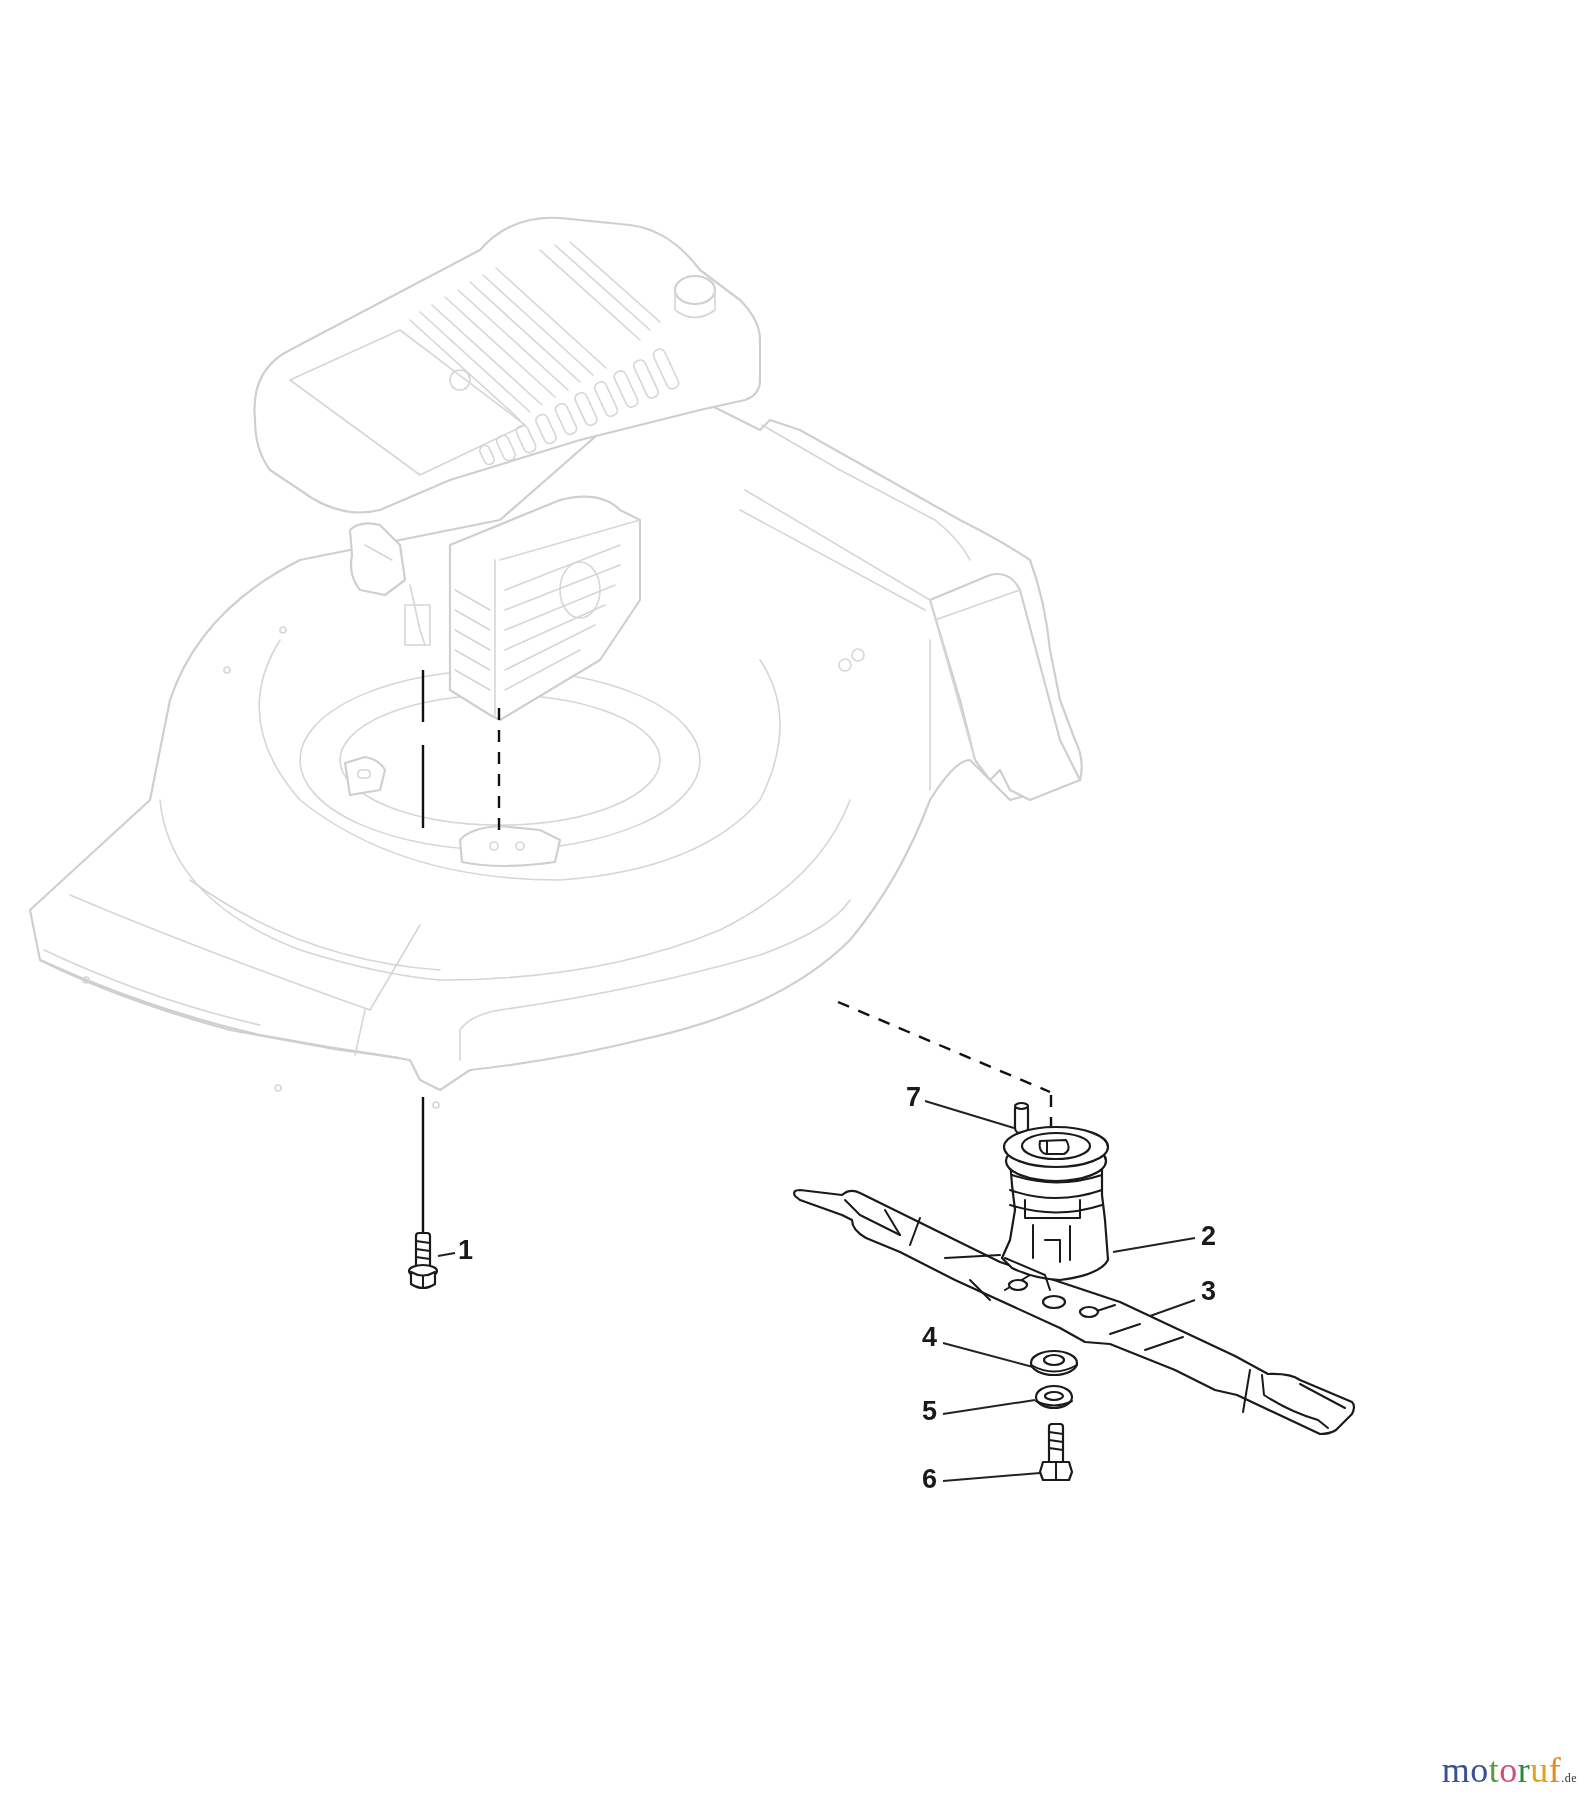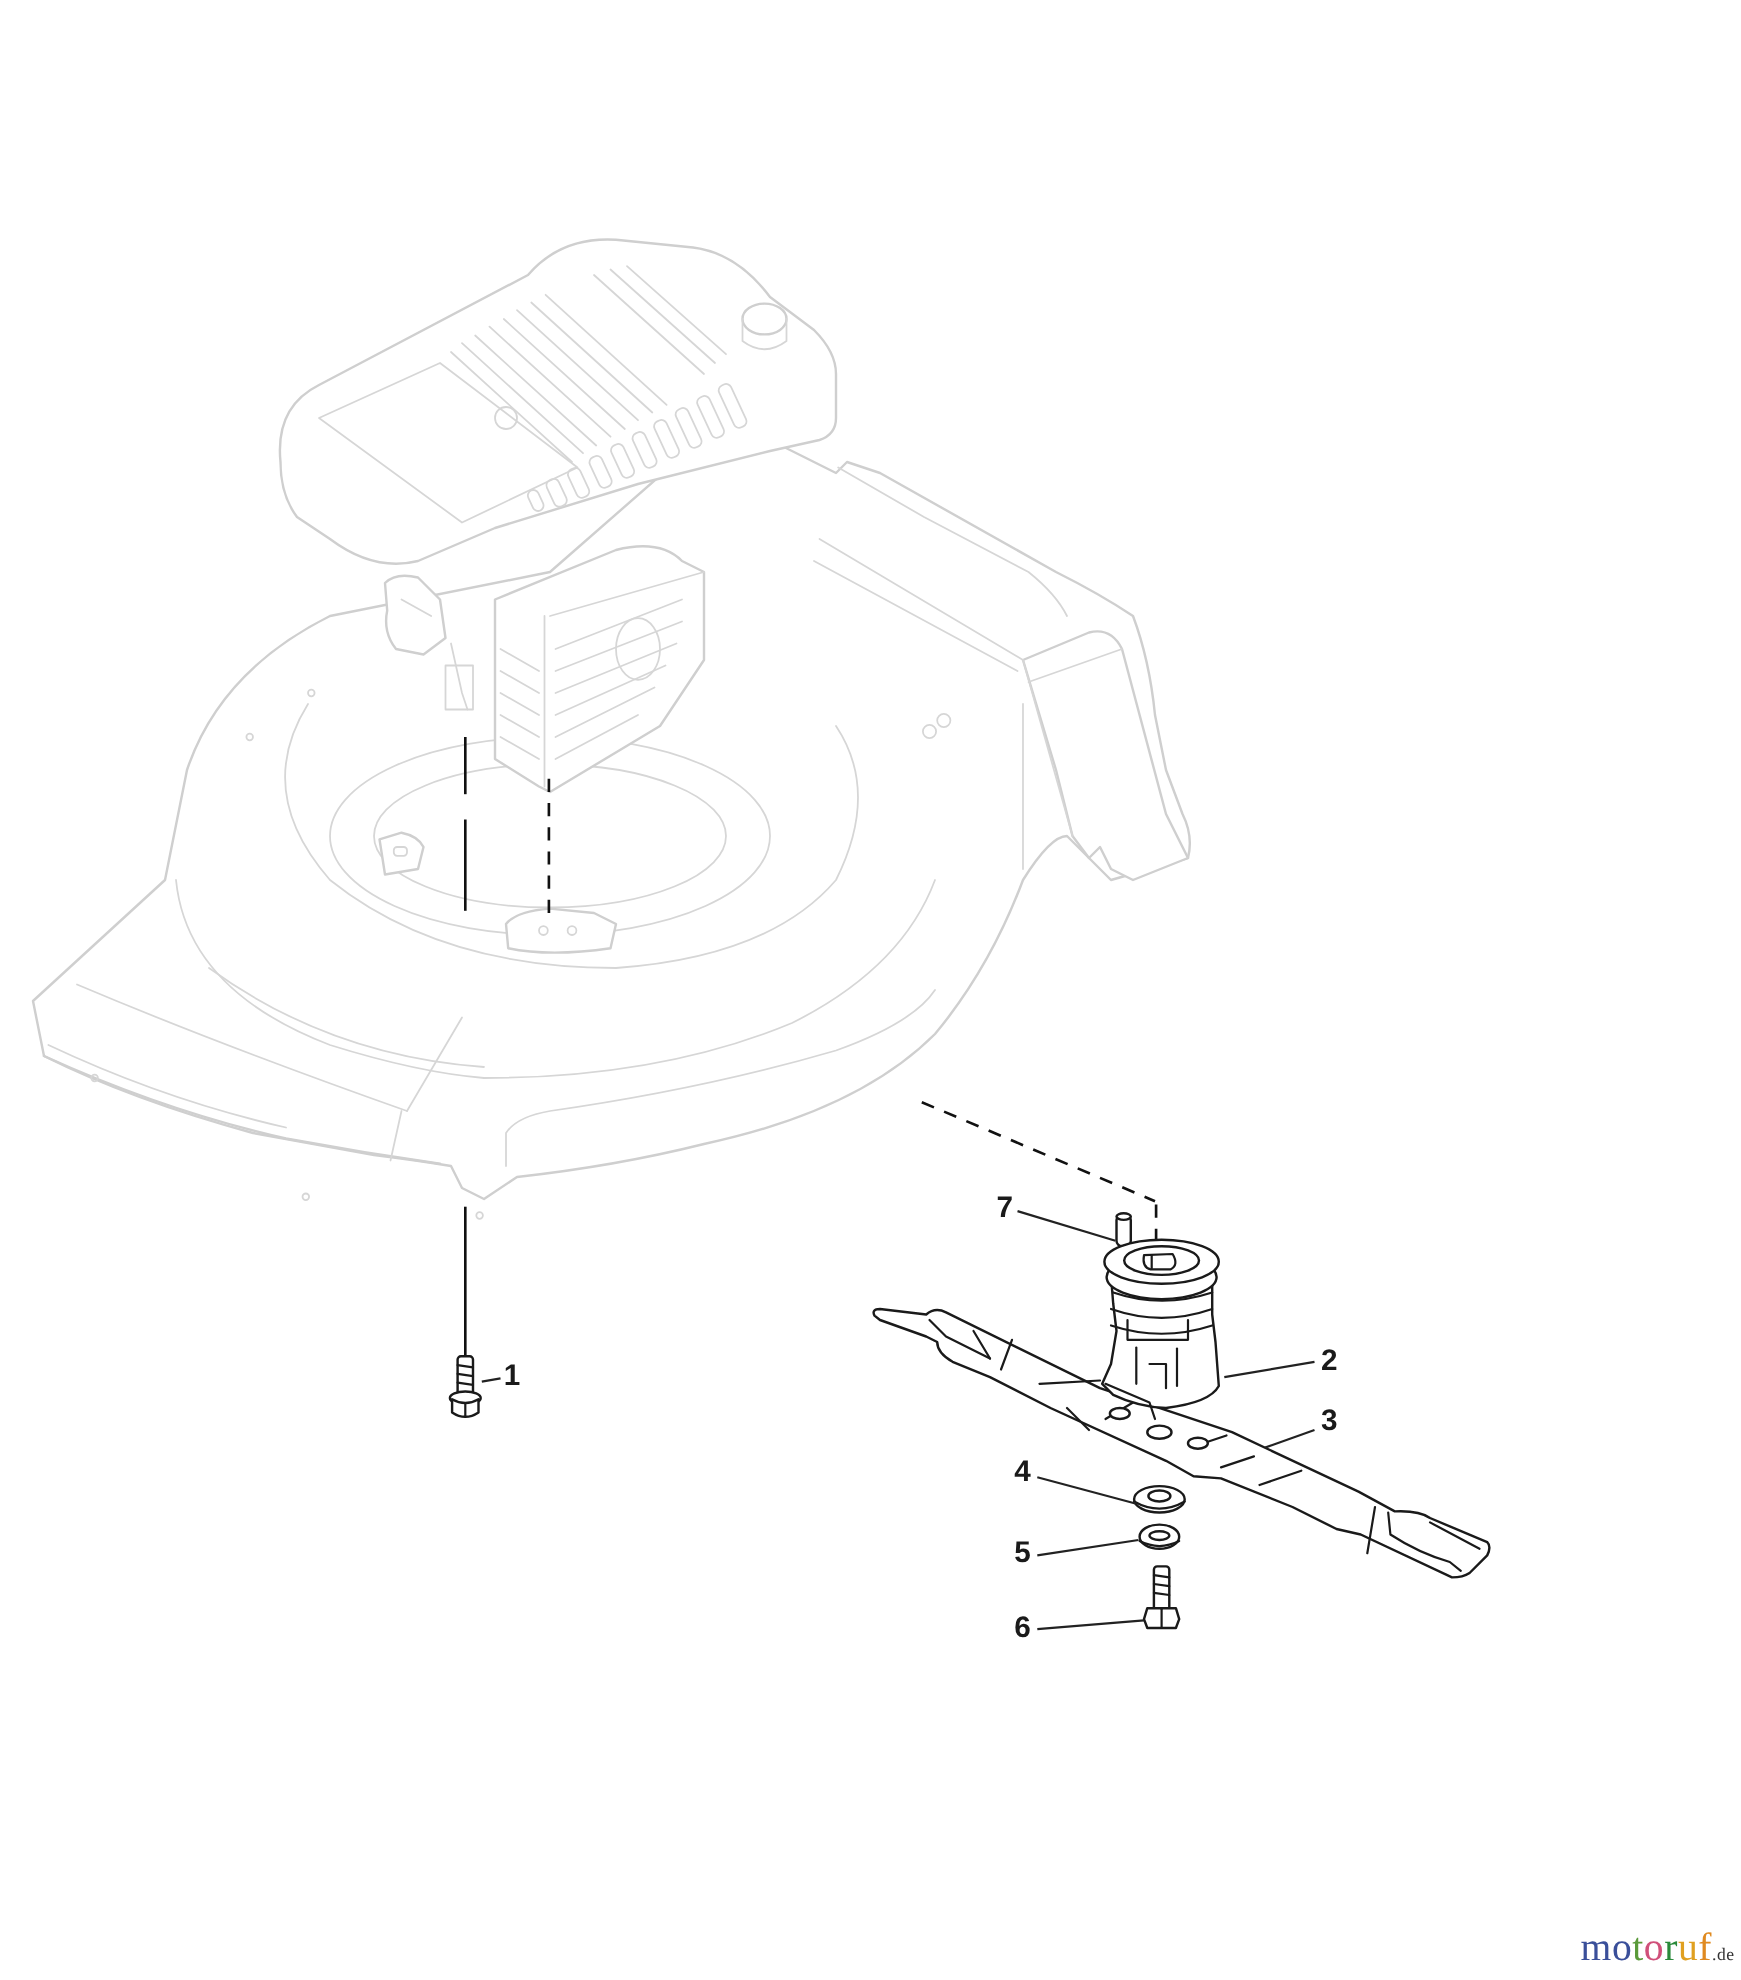--- a/index.html
+++ b/index.html
@@ -11,21 +11,21 @@
   .ghost-fill { fill: #ffffff; stroke: #cfcfcf; stroke-width: 2.2; stroke-linejoin: round; }
   .part { fill: #ffffff; stroke: #1a1a1a; stroke-width: 2.2; stroke-linejoin: round; stroke-linecap: round; }
   .part-line { fill: none; stroke: #1a1a1a; stroke-width: 2; stroke-linejoin: round; stroke-linecap: round; }
   .leader { fill: none; stroke: #222; stroke-width: 2; }
   .axis-solid { fill: none; stroke: #111; stroke-width: 2.4; }
   .axis-dash { fill: none; stroke: #111; stroke-width: 2.4; stroke-dasharray: 12 10; }
   .callout { position: absolute; font-family: "Liberation Sans", sans-serif; font-weight: bold;
              font-size: 27px; color: #1a1a1a; line-height: 1; }
   .watermark { position: absolute; right: 6px; bottom: 12px; font-family: "Liberation Serif", serif;
                font-size: 36px; letter-spacing: 0.5px; line-height: 1; }
-  .watermark .tld { font-size: 16px; color: #333; }
+  .watermark .tld { font-size: 12px; color: #333; }
 </style>
 </head>
 <body>
 
 <svg id="diagram" viewBox="0 0 1583 1800" xmlns="http://www.w3.org/2000/svg">
 
   <g>
 
     <path class="ghost-fill" d="M 30 910 L 40 960 Q 120 1000 230 1030 L 340 1050 Q 380 1055 410 1060 L 420 1080 L 440 1090 L 470 1070
       Q 560 1060 640 1040 Q 780 1010 850 940 Q 900 880 930 800 Q 955 760 970 760 L 1010 800 L 1080 780 Q 1085 760 1075 740

